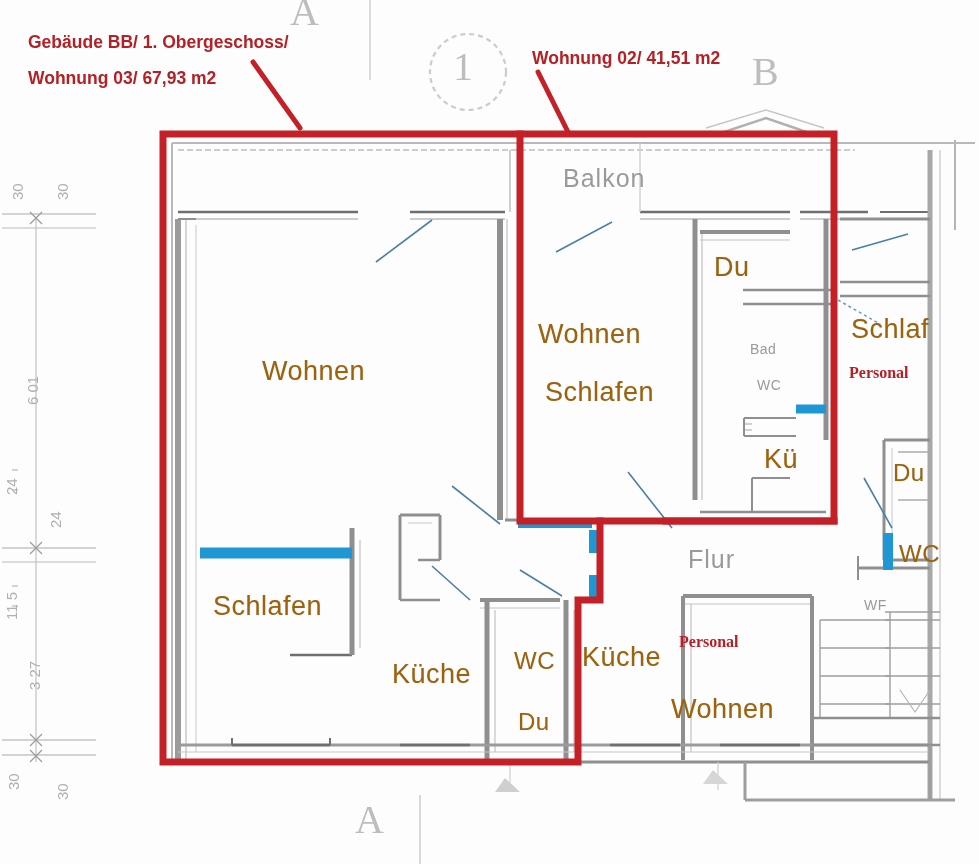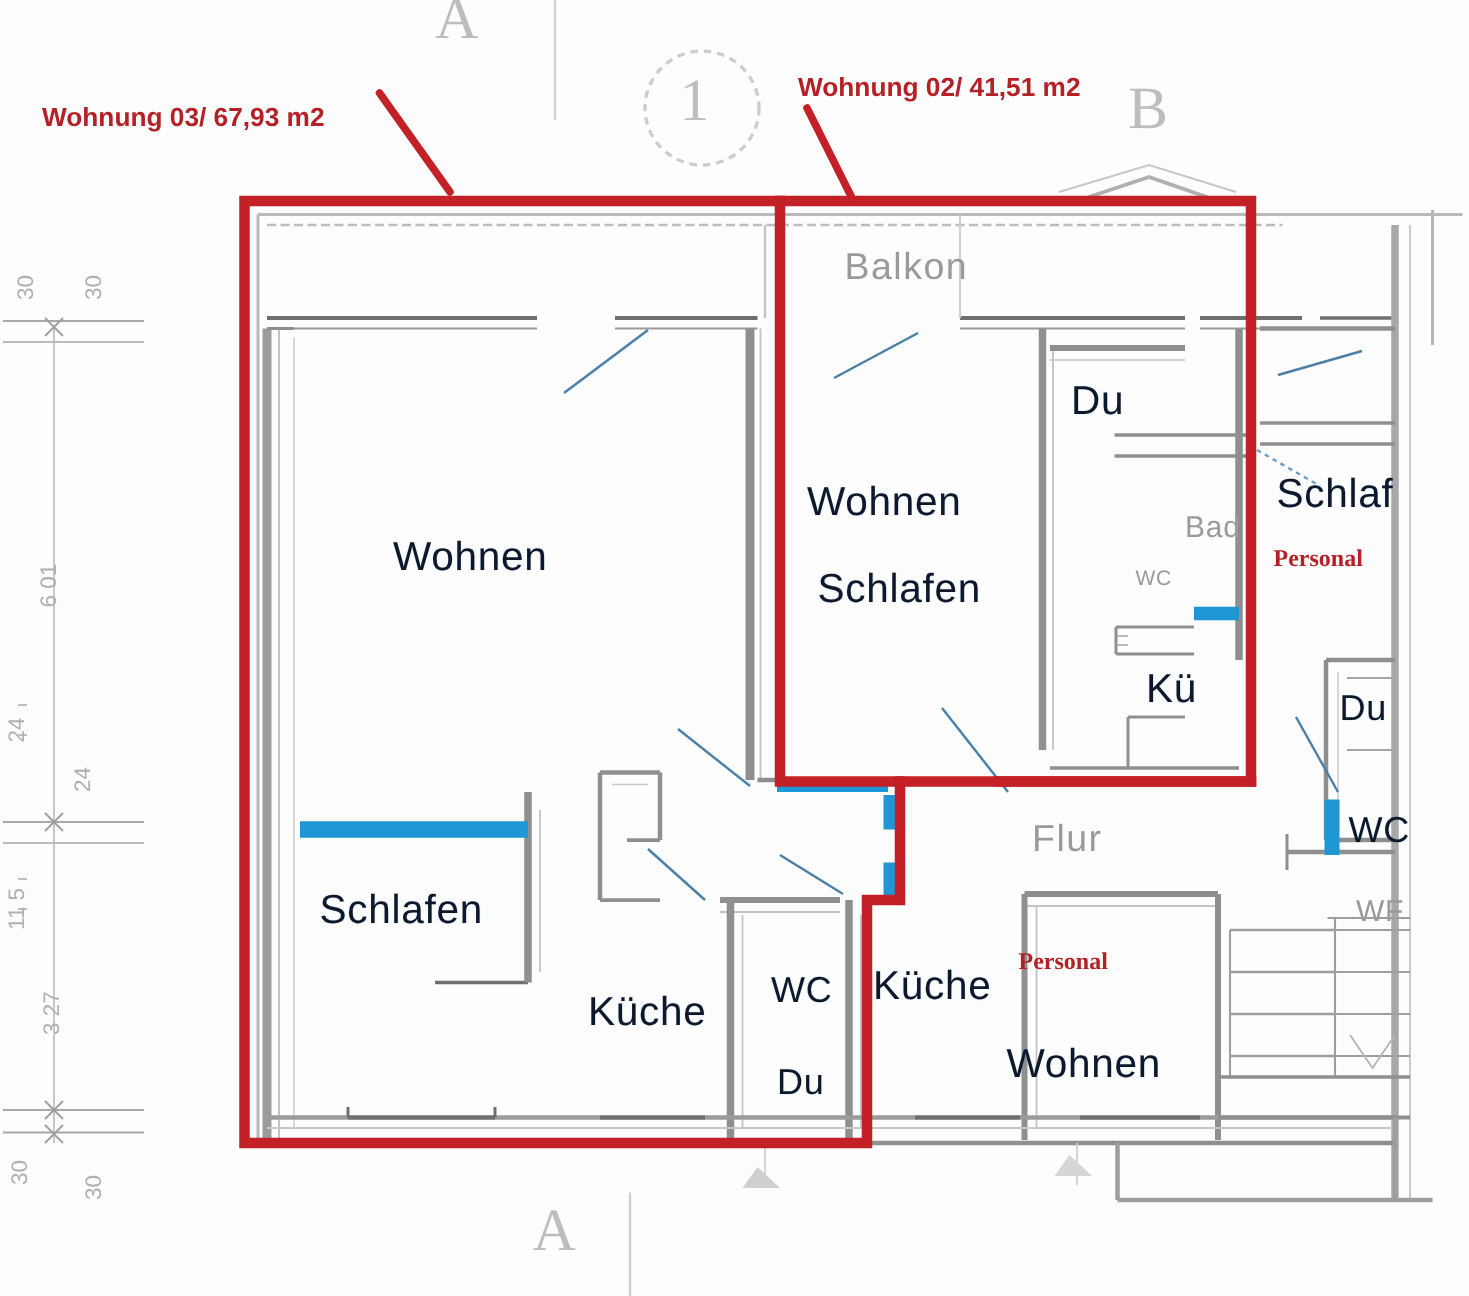--- a/index.html
+++ b/index.html
@@ -24,35 +24,35 @@
     width: 979px;
     height: 864px;
   }
   .lbl {
     position: absolute;
     white-space: nowrap;
     line-height: 1;
   }
   
   .room-blue {
-    color: #0f172a;
+    color: #a16207;
     font-size: 27px;
     font-family: "Liberation Sans", sans-serif;
     letter-spacing: 0.5px;
     text-shadow: 0 0 1px rgba(62,165,210,0.35);
   }
   .room-blue.small { font-size: 24px; }
   
   .room-gray {
     color: #9a9a9a;
     font-size: 25px;
     font-family: "Liberation Sans", sans-serif;
     letter-spacing: 1px;
   }
-  .room-gray.tiny { font-size: 20px; letter-spacing: 0.5px; margin-left: 40px; }
+  .room-gray.tiny { font-size: 14px; letter-spacing: 0.5px; }
   .room-gray.mini { font-size: 14px; letter-spacing: 0.5px; }
   
   .anno-red {
     color: #b42025;
     font-weight: bold;
     font-size: 17px;
     font-family: "Liberation Sans", sans-serif;
   }
   .anno-red.title { font-size: 17.5px; }
   .anno-red.small { font-size: 16px; font-family: Liberation Serif, serif; }
@@ -266,20 +266,21 @@
       <path d="M253 62 L300 128"></path>
       <path d="M538 72 L568 132"></path>
     </g>
 
     <g fill="none" stroke="#cccccc" stroke-width="2.2">
       <circle cx="468" cy="72" r="38" stroke-dasharray="5 4"></circle>
     </g>
 
   </svg>
 
+  <div class="lbl anno-red title" style="left:28px; top:34px;">Gebäude BB/ 1. Obergeschoss/</div>
   <div class="lbl anno-red title" style="left:28px; top:70px;">Wohnung 03/  67,93 m2</div>
 
   <div class="lbl anno-red title" style="left:532px; top:50px;">Wohnung 02/  41,51 m2</div>
 
   <div class="lbl anno-red small" style="left:849px; top:365px;">Personal</div>
 
   <div class="lbl anno-red small" style="left:679px; top:634px;">Personal</div>
 
   <div class="lbl room-gray" style="left:563px; top:166px;text-align:center;">Balkon</div>
   <div class="lbl room-gray tiny" style="left:750px; top:342px;">Bad</div>

